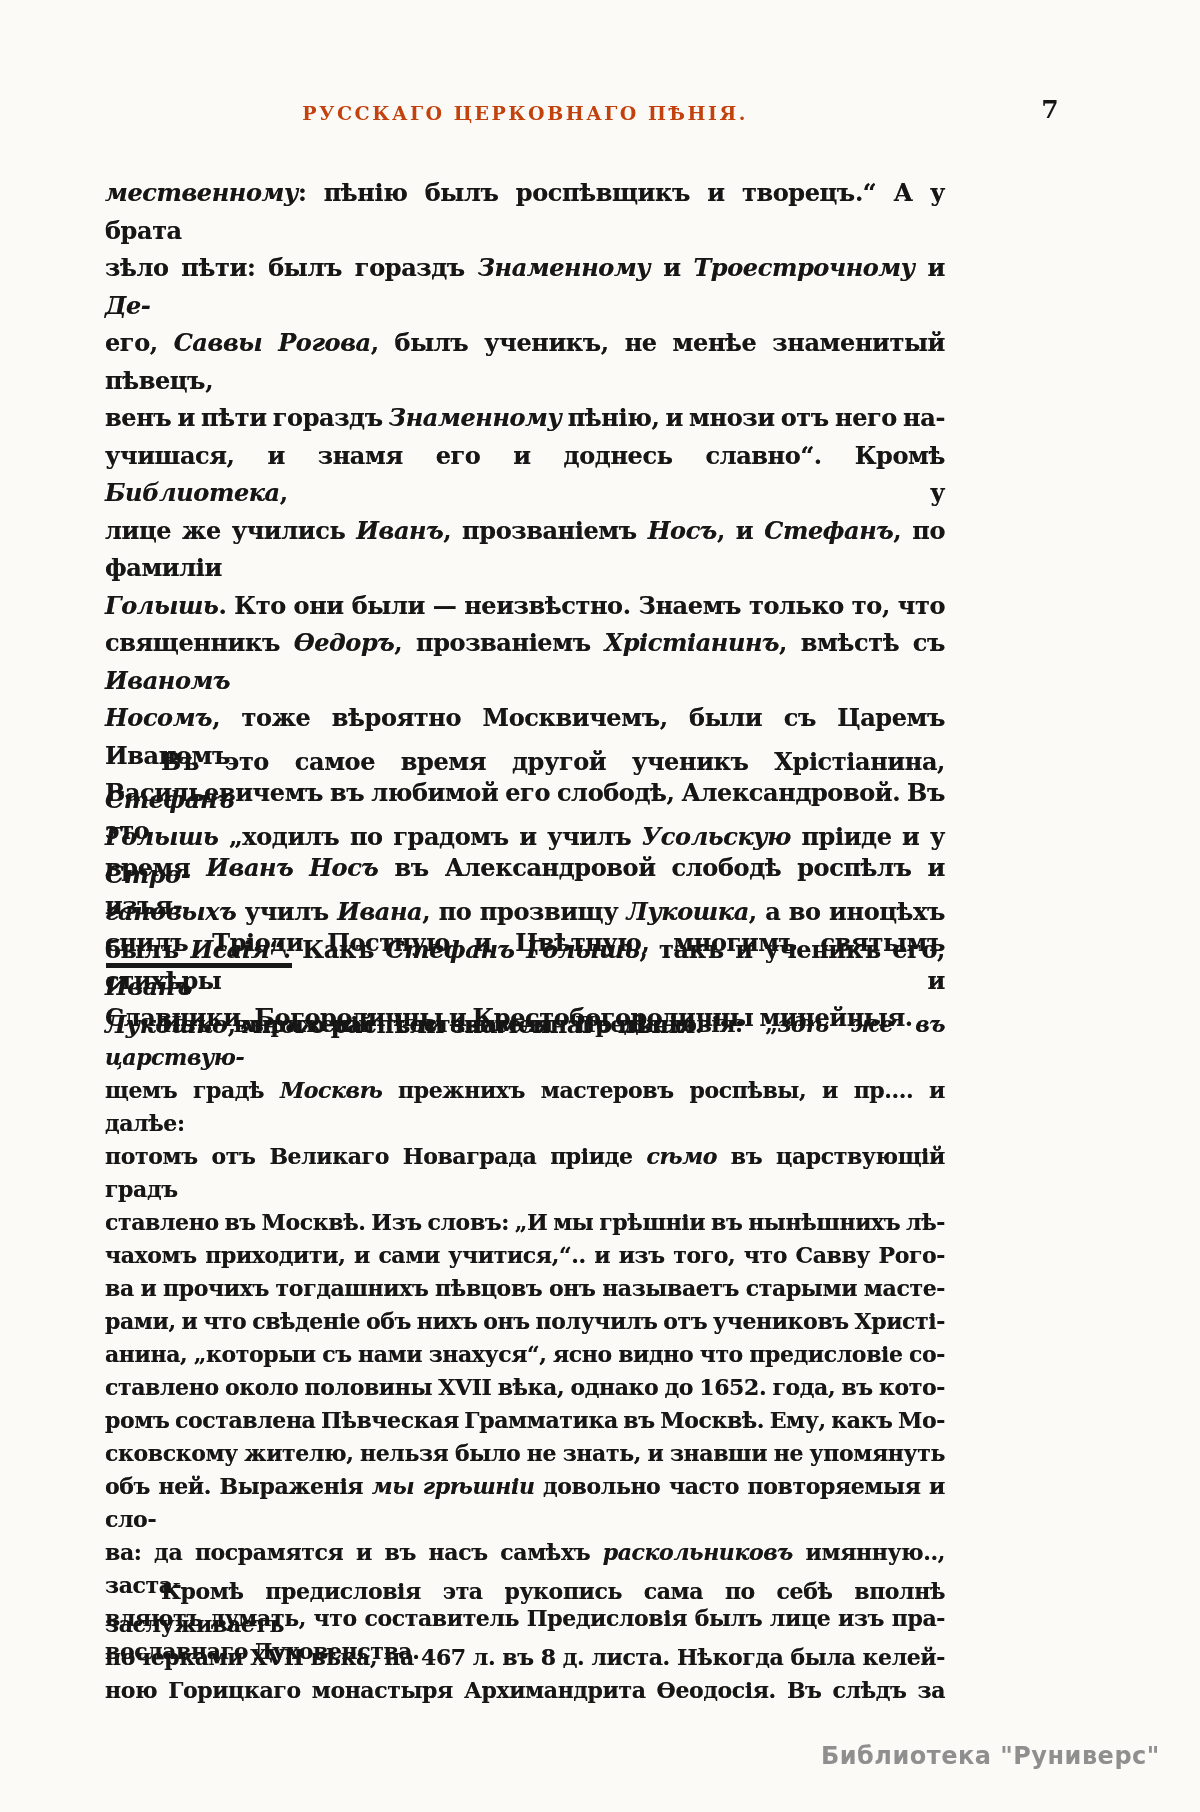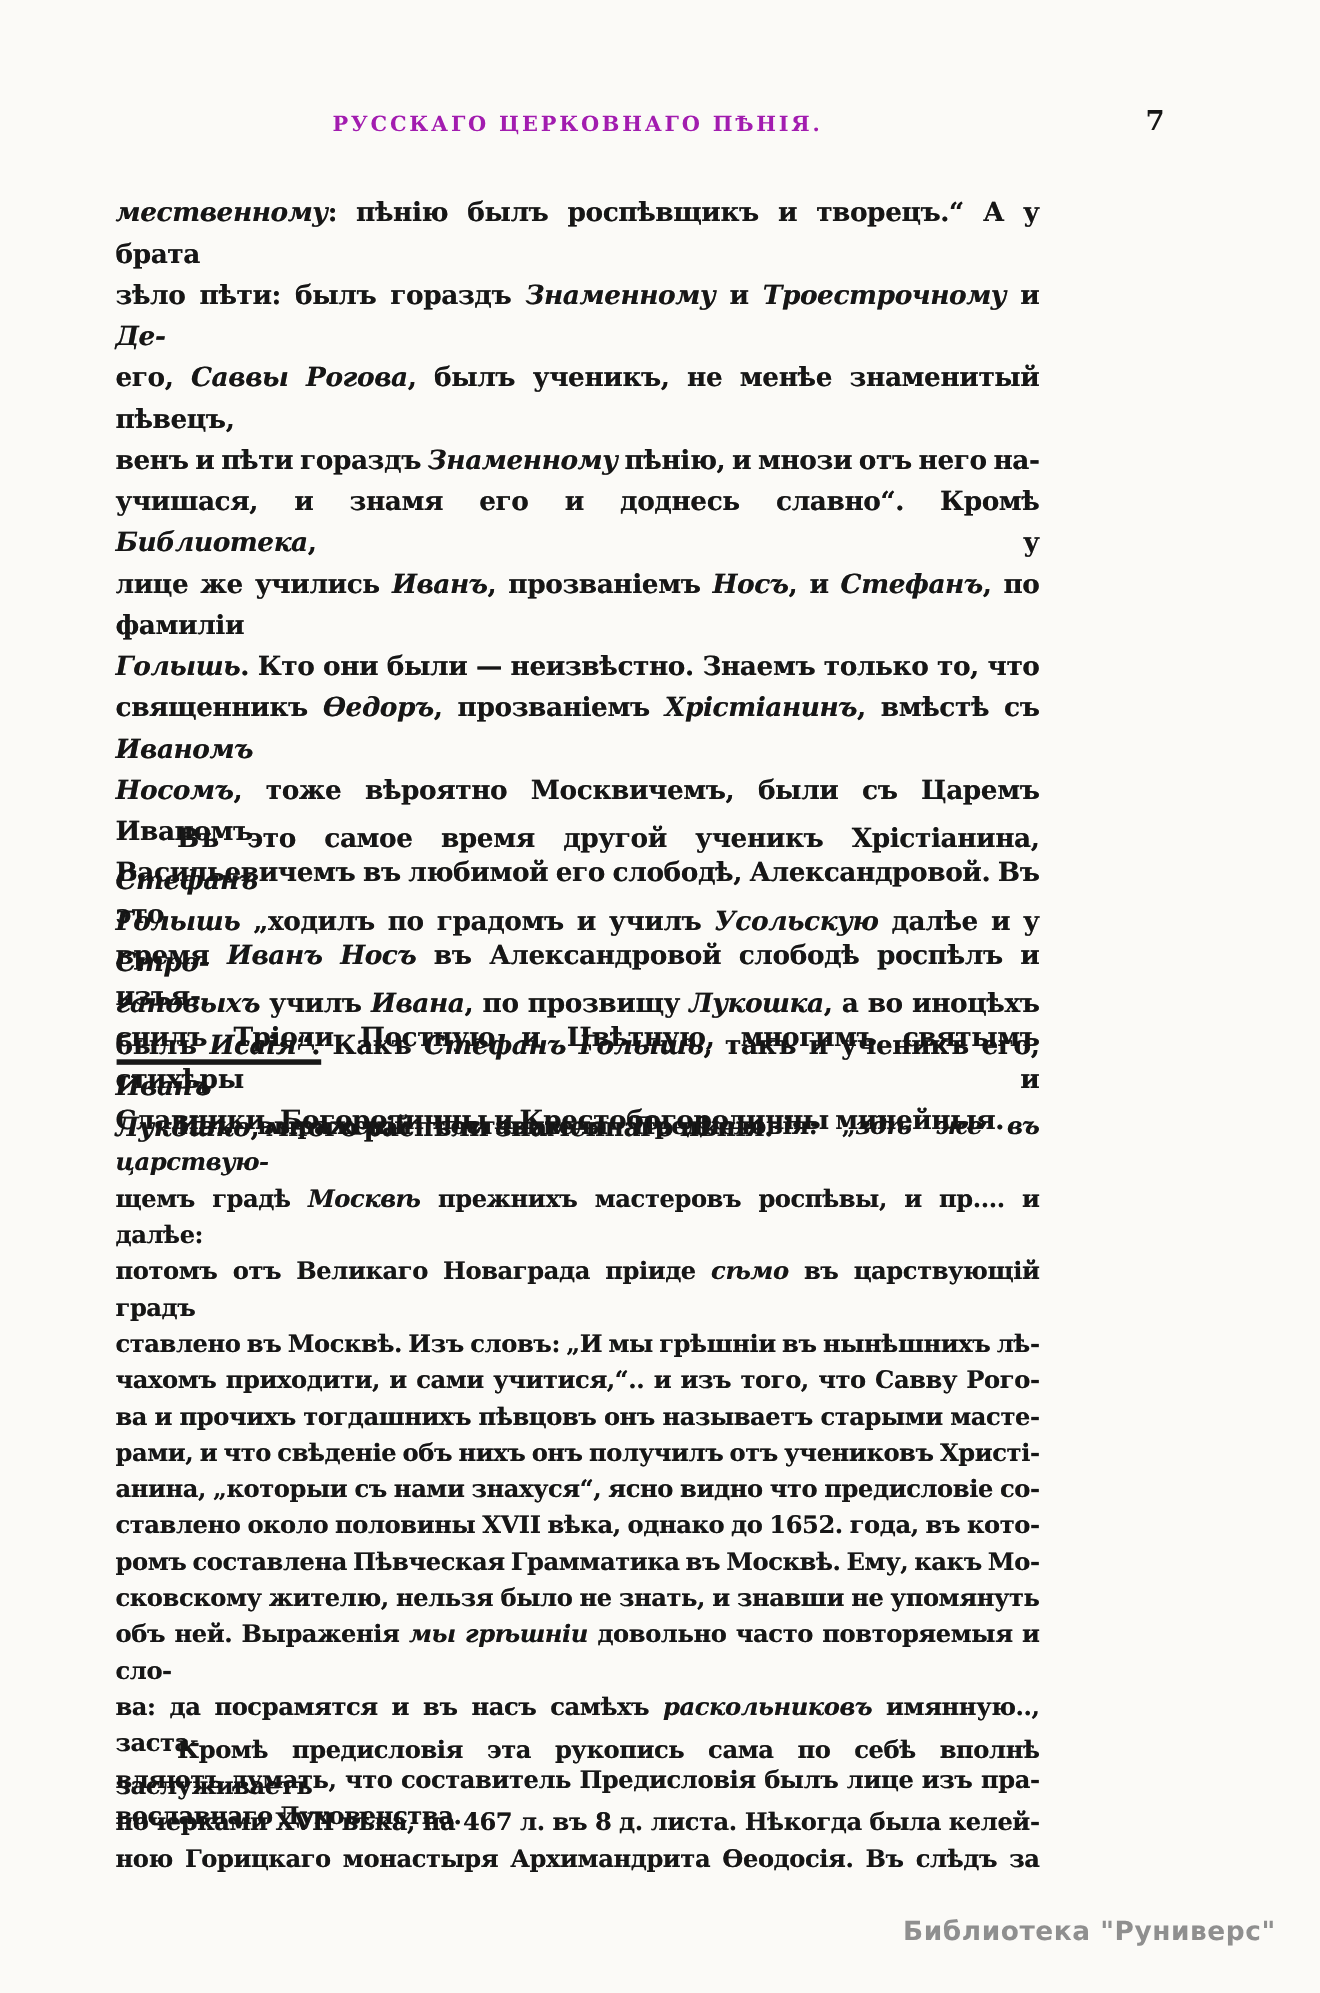--- a/index.html
+++ b/index.html
@@ -4,21 +4,21 @@
 <style>
   html,body { margin:0; padding:0; background:#e8e6e1; }
   .page {
     position:relative; width:1200px; height:1812px;
     background:#fbfaf7; overflow:hidden;
     font-family:"DejaVu Serif", serif; color:#161616;
   }
   .running-title {
     position:absolute; top:102px; left:105px; width:840px;
     text-align:center; font-size:19px; font-weight:700;
-    letter-spacing:2.5px; color:#a21caf;
+    letter-spacing:2.5px; color:#c2410c;
   }
   .page-number {
     position:absolute; top:95px; left:1030px; width:40px;
     text-align:center; font-size:25px; font-weight:700;
   }
   .textblock {
     position:absolute; left:105px; width:840px;
     font-weight:700; text-rendering:optimizeLegibility;
   }
   .main { font-size:24px; letter-spacing:-0.4px; word-spacing:-2px; }
@@ -61,21 +61,21 @@
       <div class="line"><span>священникъ </span><span class="it">Ѳедоръ</span><span>, прозваніемъ </span><span class="it">Хрістіанинъ</span><span>, вмѣстѣ съ </span><span class="it">Иваномъ</span></div>
       <div class="line"><span class="it">Носомъ</span><span>, тоже вѣроятно Москвичемъ, были съ Царемъ Иваномъ</span></div>
       <div class="line"><span>Васильевичемъ въ любимой его слободѣ, Александровой. Въ это</span></div>
       <div class="line"><span>время </span><span class="it">Иванъ Носъ</span><span> въ Александровой слободѣ роспѣлъ и изъя-</span></div>
       <div class="line"><span>снилъ Тріоди Постную и Цвѣтную, многимъ святымъ стихѣры и</span></div>
       <div class="line last"><span>Славники, Богородичны и Крестобогородичны минейныя.</span></div>
     </div>
 
   <div class="textblock main" style="top:743px">
       <div class="line first-indent"><span>Въ это самое время другой ученикъ Хрістіанина, </span><span class="it">Стефанъ</span></div>
-      <div class="line"><span class="it">Голышь</span><span> „ходилъ по градомъ и училъ </span><span class="it">Усольскую</span><span> далѣе и у </span><span class="it">Стро-</span></div>
+      <div class="line"><span class="it">Голышь</span><span> „ходилъ по градомъ и училъ </span><span class="it">Усольскую</span><span> пріиде и у </span><span class="it">Стро-</span></div>
       <div class="line"><span class="it">гановыхъ</span><span> училъ </span><span class="it">Ивана</span><span>, по прозвищу </span><span class="it">Лукошка</span><span>, а во иноцѣхъ</span></div>
       <div class="line"><span>былъ </span><span class="it">Исаія</span><span>“. Какъ </span><span class="it">Стефанъ Голышь</span><span>, такъ и ученикъ его, </span><span class="it">Иванъ</span></div>
       <div class="line last"><span class="it">Лукошко</span><span>, много распѣли знаменнаго пѣнія.</span></div>
     </div>
 
   <div class="footnote-rule"></div>
 
   <div class="textblock fn" style="top:1008px">
       <div class="line first-indent"><span>Изъ выраженій составителя Предисловія: „</span><span class="it">здѣ же въ царствую-</span></div>
       <div class="line"><span>щемъ градѣ </span><span class="it">Москвѣ</span><span> прежнихъ мастеровъ роспѣвы, и пр.... и далѣе:</span></div>

